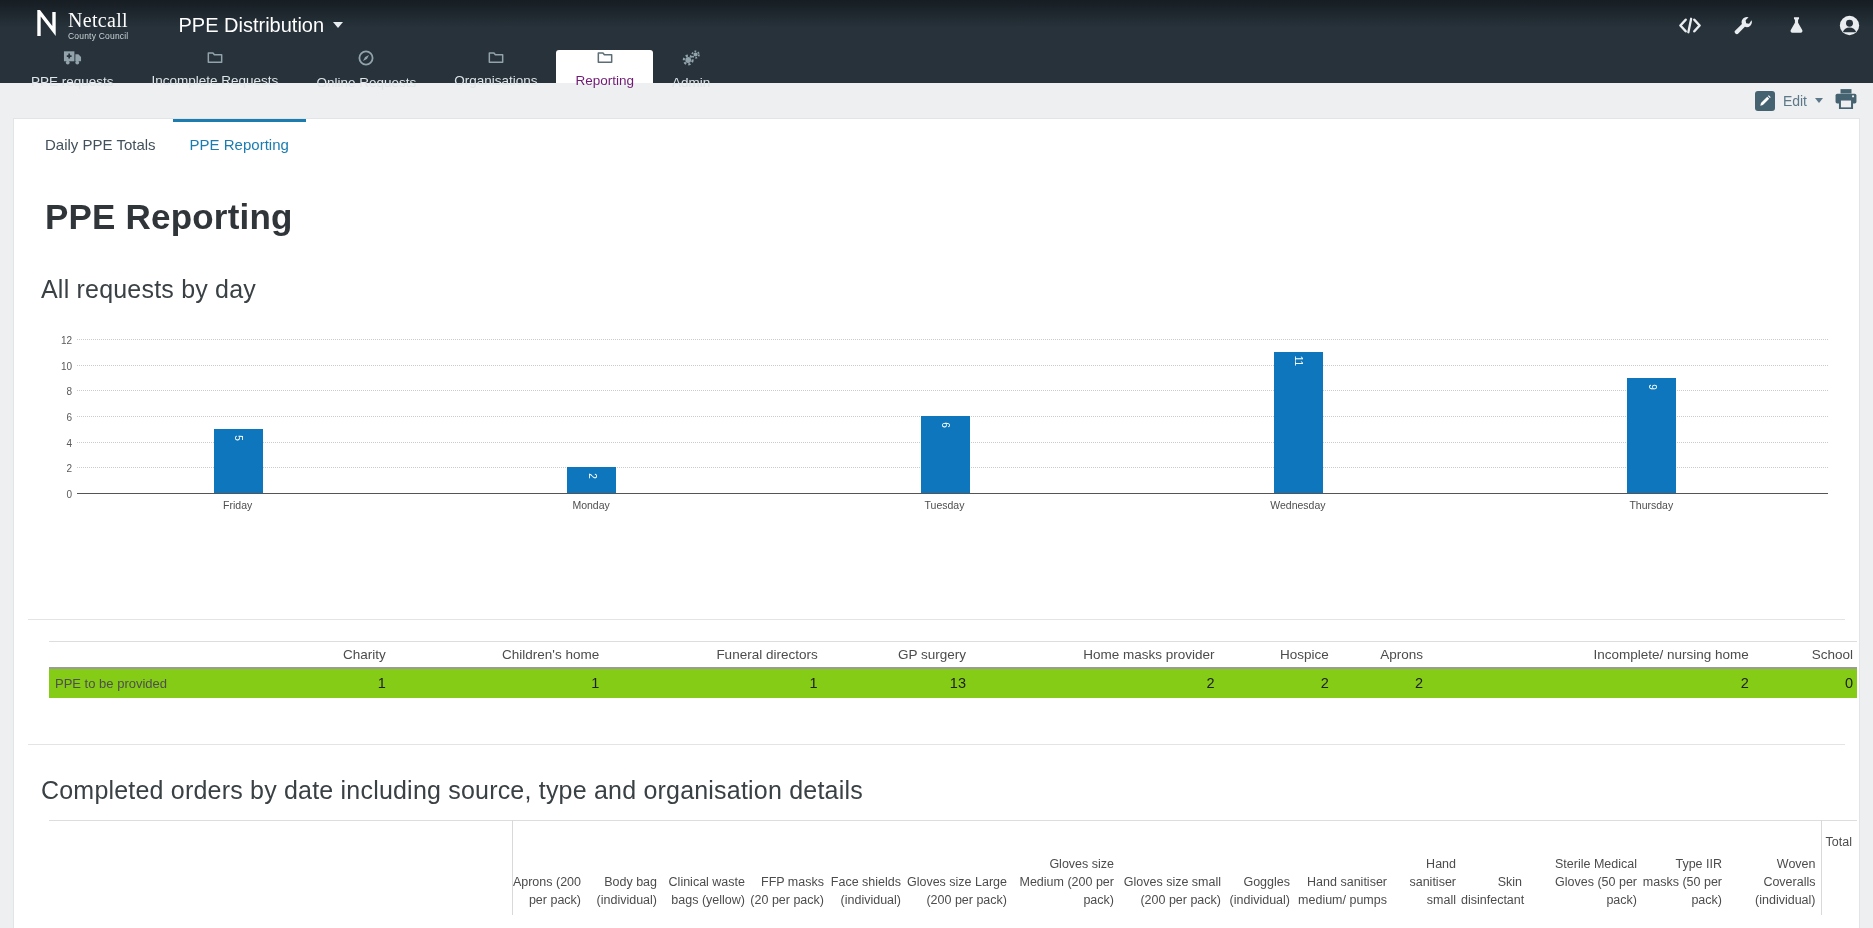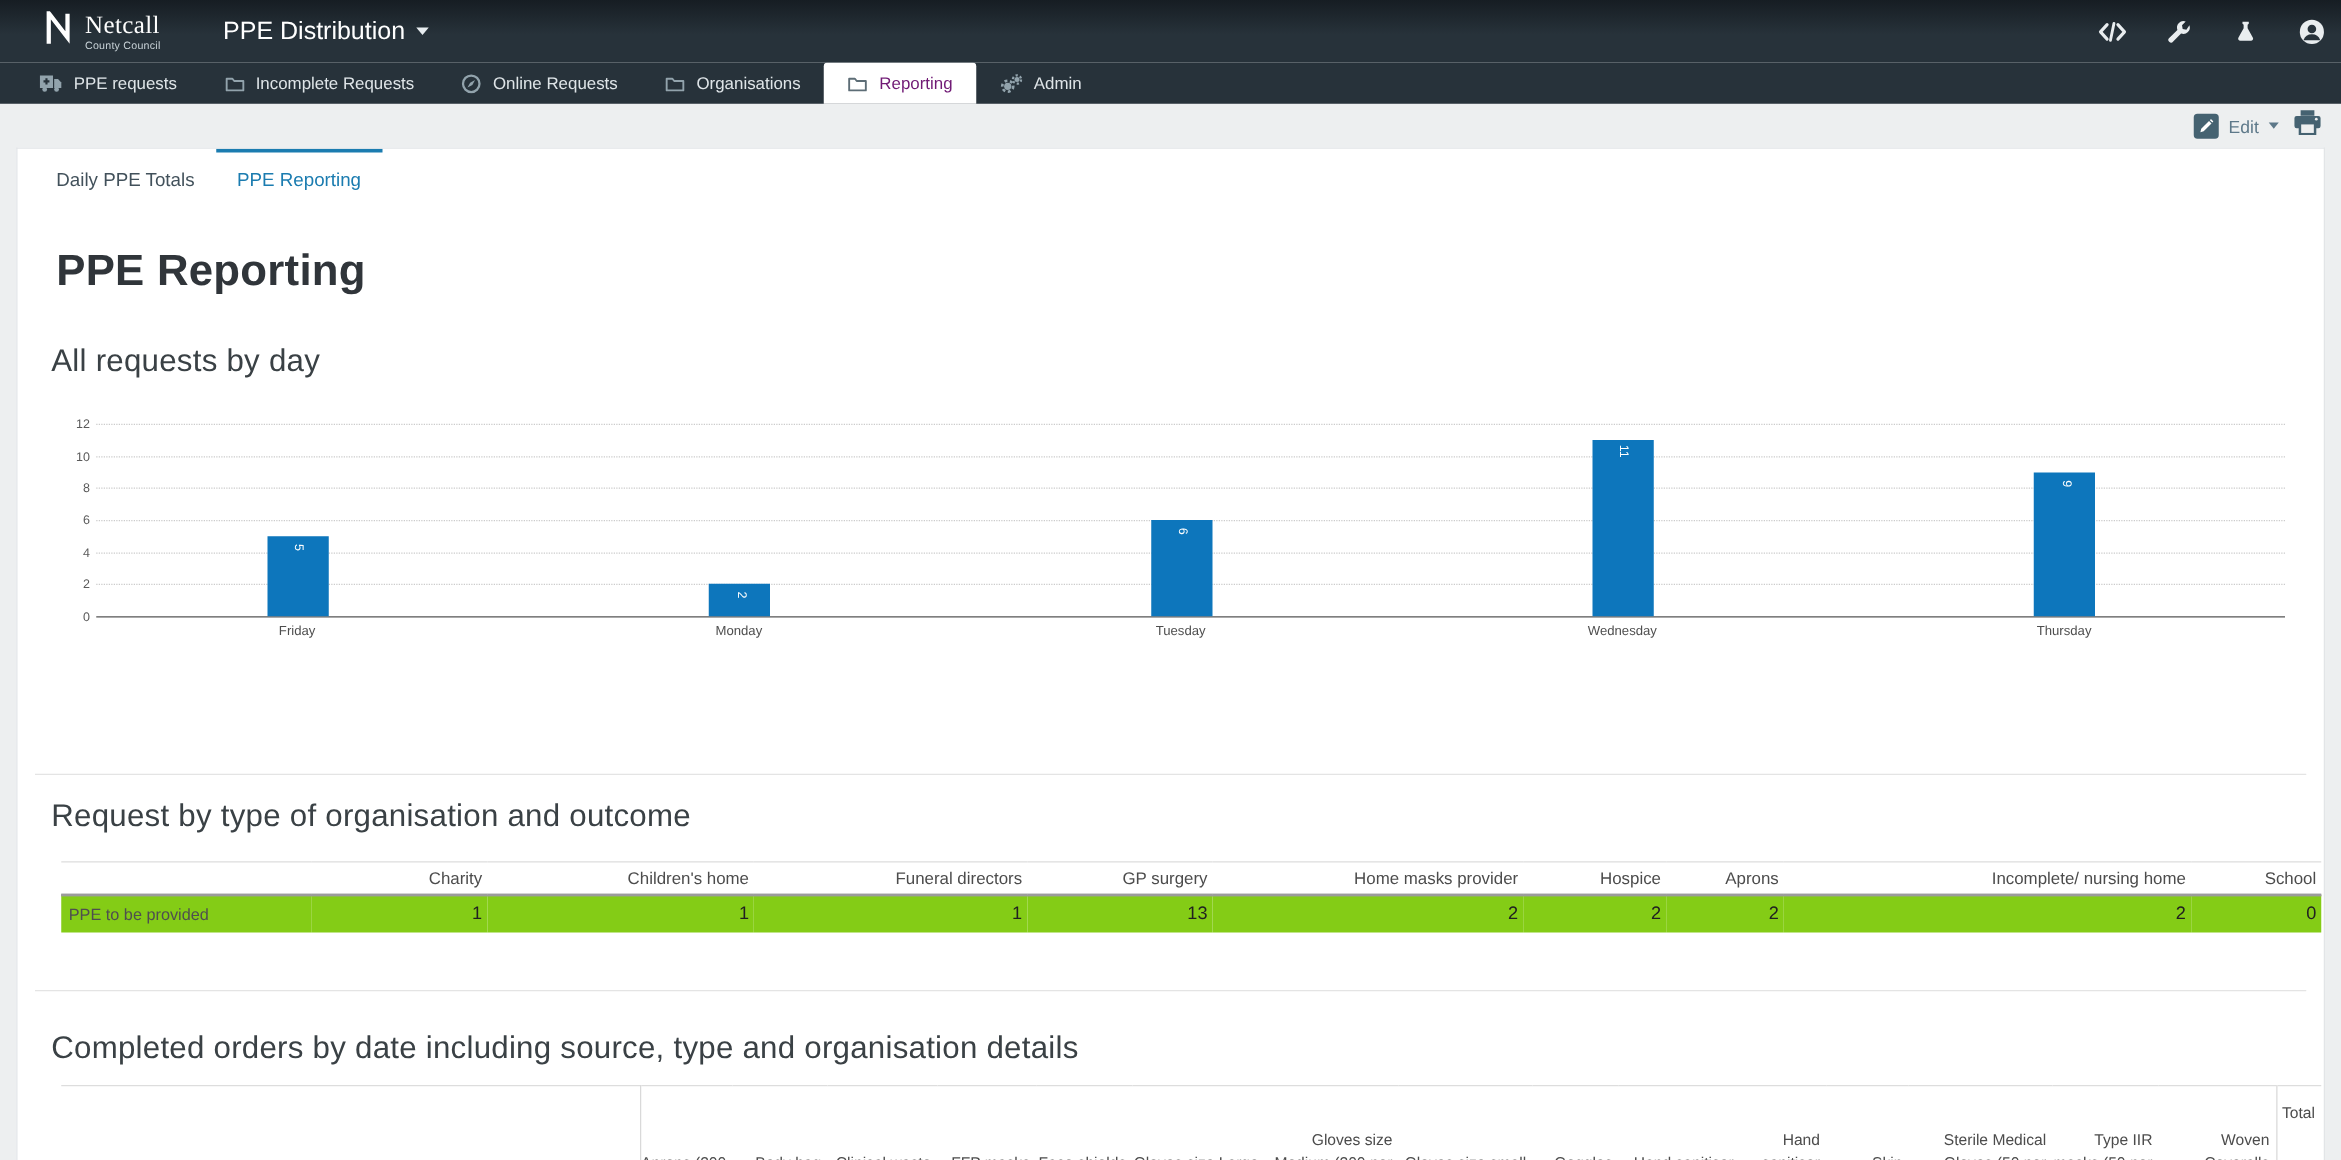--- a/index.html
+++ b/index.html
@@ -16,21 +16,21 @@
   .logo{display:flex;align-items:center;margin-left:36px;gap:9px;}
   .logo-text{display:flex;flex-direction:column;line-height:1;}
   .brand{font-family:"Liberation Serif",serif;font-size:20px;color:#fdfdfd;letter-spacing:.3px;}
   .brand-sub{font-size:8.5px;color:#c9d3d8;margin-top:2px;letter-spacing:.2px;}
   .app-title{margin-left:50px;font-size:20px;color:#fff;display:flex;align-items:center;gap:9px;font-weight:400;}
   .caret{width:0;height:0;border:5px solid transparent;border-top:6px solid #e8edf0;margin-top:5px;}
   .header-icons{position:absolute;right:12px;top:0;height:50px;display:flex;align-items:center;gap:29px;color:#e9edef;}
   .hicon{width:24px;height:24px;display:flex;align-items:center;justify-content:center;cursor:pointer;}
   
   .tabbar{background:#27323a;height:33px;display:flex;align-items:stretch;padding-left:12px;}
-  .tab{display:flex;align-items:center;gap:9px;padding:0 19px;color:#dfe5e8;font-size:13.5px;cursor:pointer;}
+  .tab{display:flex;align-items:center;gap:9px;padding:0 19px;color:#dfe5e8;font-size:13.5px;cursor:pointer;flex-direction:column;}
   .tab .ticon{color:#92a3ac;display:flex;align-items:center;}
   .tab.active{background:#fff;color:#701a75;border-radius:3px 3px 0 0;}
   .tab.active .ticon{color:#5d6d76;}
   
   .toolbar-row{height:35px;display:flex;justify-content:flex-end;align-items:center;gap:12px;padding-right:16px;}
   .edit-btn{display:flex;align-items:center;gap:8px;cursor:pointer;}
   .pencil-sq{width:20px;height:20px;border-radius:3px;background:#456271;display:flex;align-items:center;justify-content:center;}
   .edit-label{font-size:14px;color:#5d7889;}
   .caret-sm{width:0;height:0;border:4px solid transparent;border-top:5px solid #5d7889;margin-top:4px;}
   .print-btn{color:#456271;display:flex;align-items:center;cursor:pointer;}
@@ -252,21 +252,20 @@
         </div>
         <div class="day-label" style="left:70%">Wednesday</div>
         <div class="bar" style="left:calc(90% - 24px);height:115.5px">
           <span class="bar-label">9</span>
         </div>
         <div class="day-label" style="left:90%">Thursday</div>
       </div>
   </div>
 
   <hr class="sep sep1">
-  <h2 class="section sec-t1">Request by type of organisation and outcome</h2>
   <div class="tbl-wrap t1">
     <table class="t1">
       <colgroup>
         <col style="width:200px">
           <col style="width:140px">
           <col style="width:213px">
           <col style="width:218px">
           <col style="width:148px">
         <col style="width:248px">
           <col style="width:114px">

